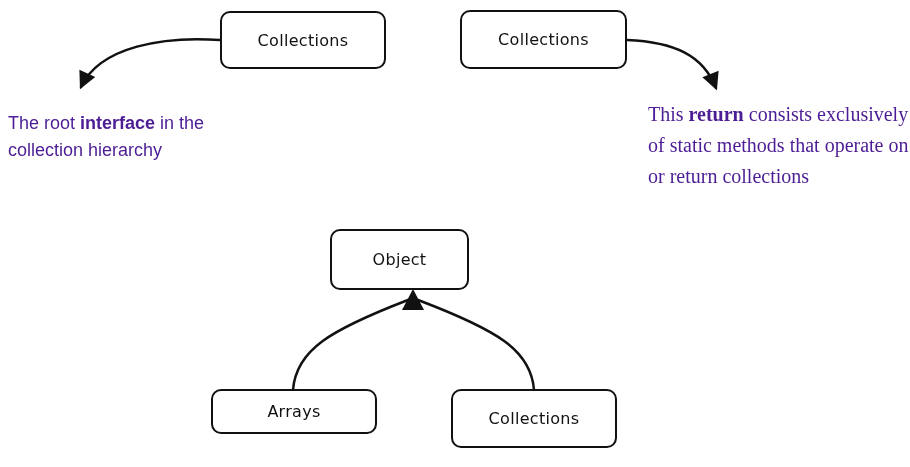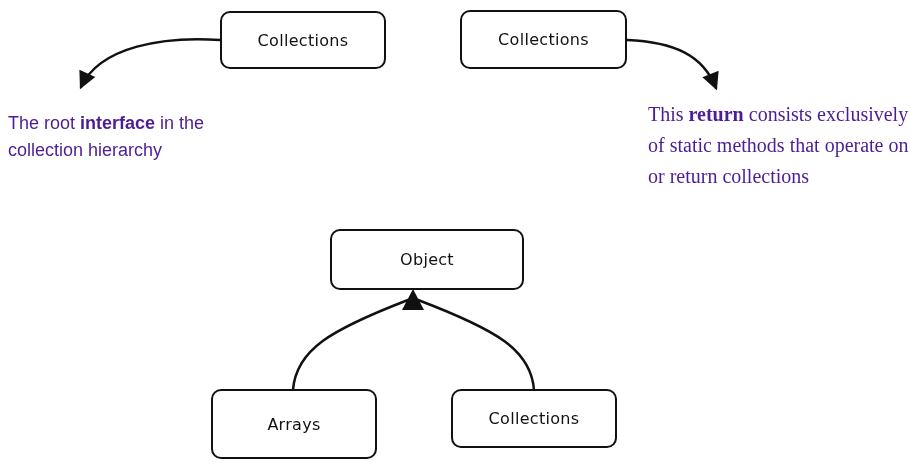--- a/index.html
+++ b/index.html
@@ -46,22 +46,22 @@
   .note-serif {
     font-family: "Liberation Serif", serif;
     font-size: 20px;
     line-height: 1.55;
   }
   .note b { font-weight: bold; }
 
   
   .box-collection-top   { left: 220px; top: 11px;  width: 166px; height: 58px; }
   .box-collections-top  { left: 460px; top: 10px;  width: 167px; height: 59px; }
-  .box-object           { left: 330px; top: 229px; width: 194px; height: 61px; }
-  .box-arrays           { left: 211px; top: 389px; width: 166px; height: 70px; }
+  .box-object           { left: 330px; top: 229px; width: 139px; height: 61px; }
+  .box-arrays           { left: 211px; top: 389px; width: 166px; height: 45px; }
   .box-collections-bot  { left: 451px; top: 389px; width: 166px; height: 59px; }
 
   .note-left  { left: 8px;   top: 110px; width: 215px; }
   .note-right { left: 648px; top: 99px;  width: 278px; }
 </style>
 </head>
 <body>
 
 <div class="canvas">
 

